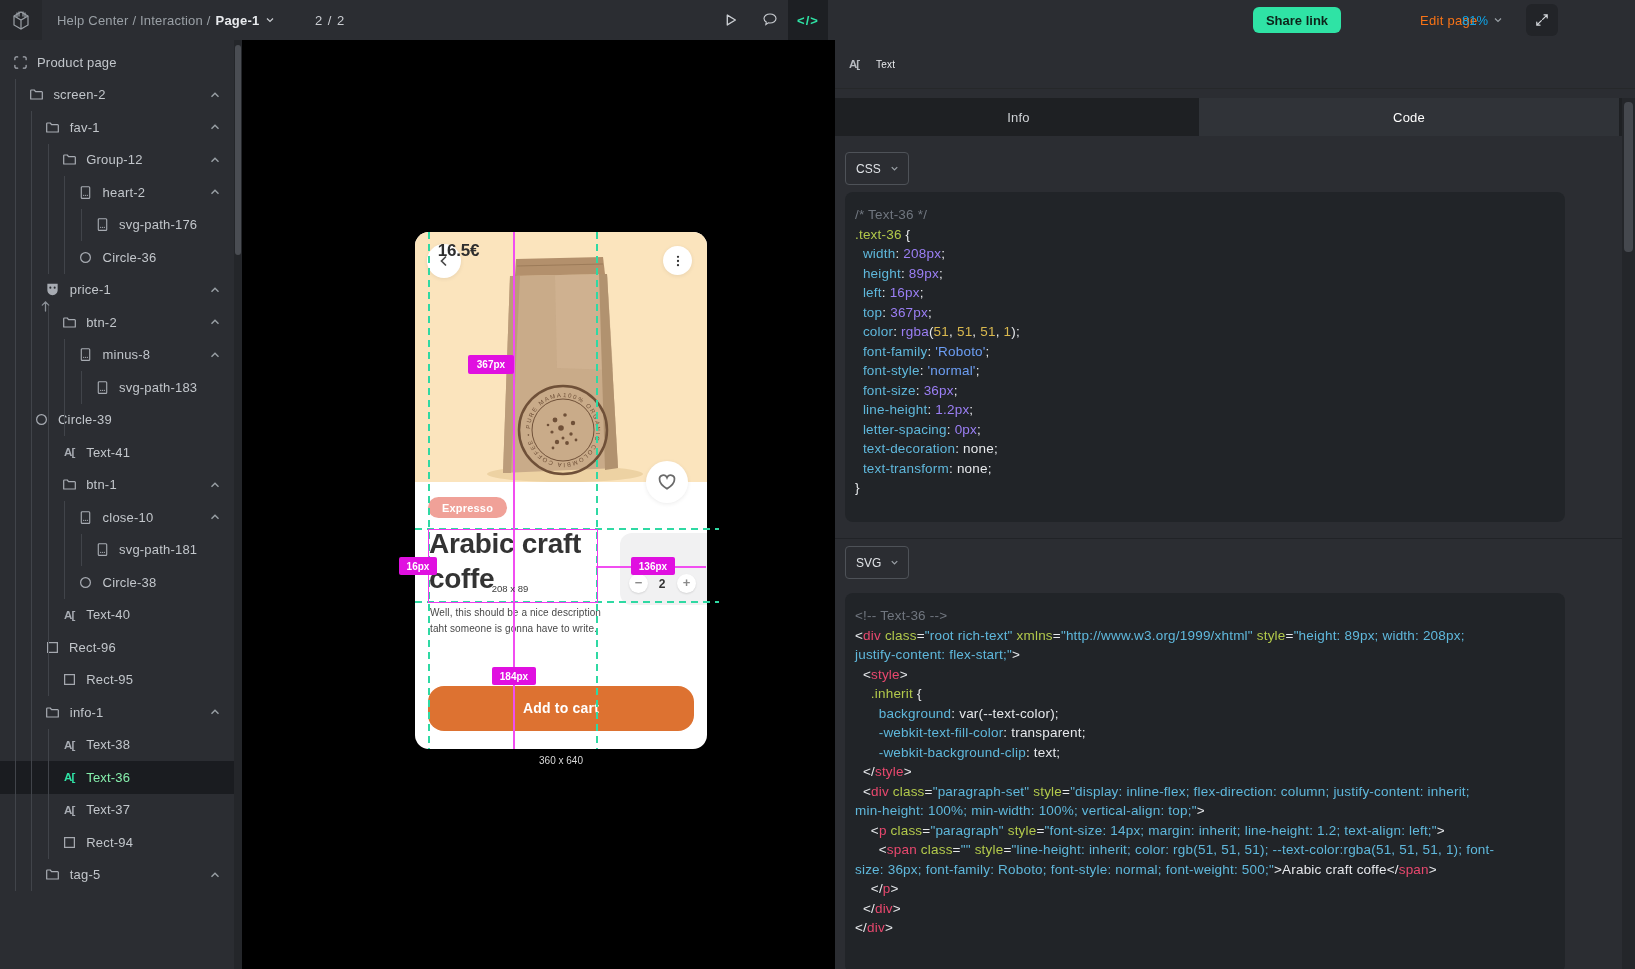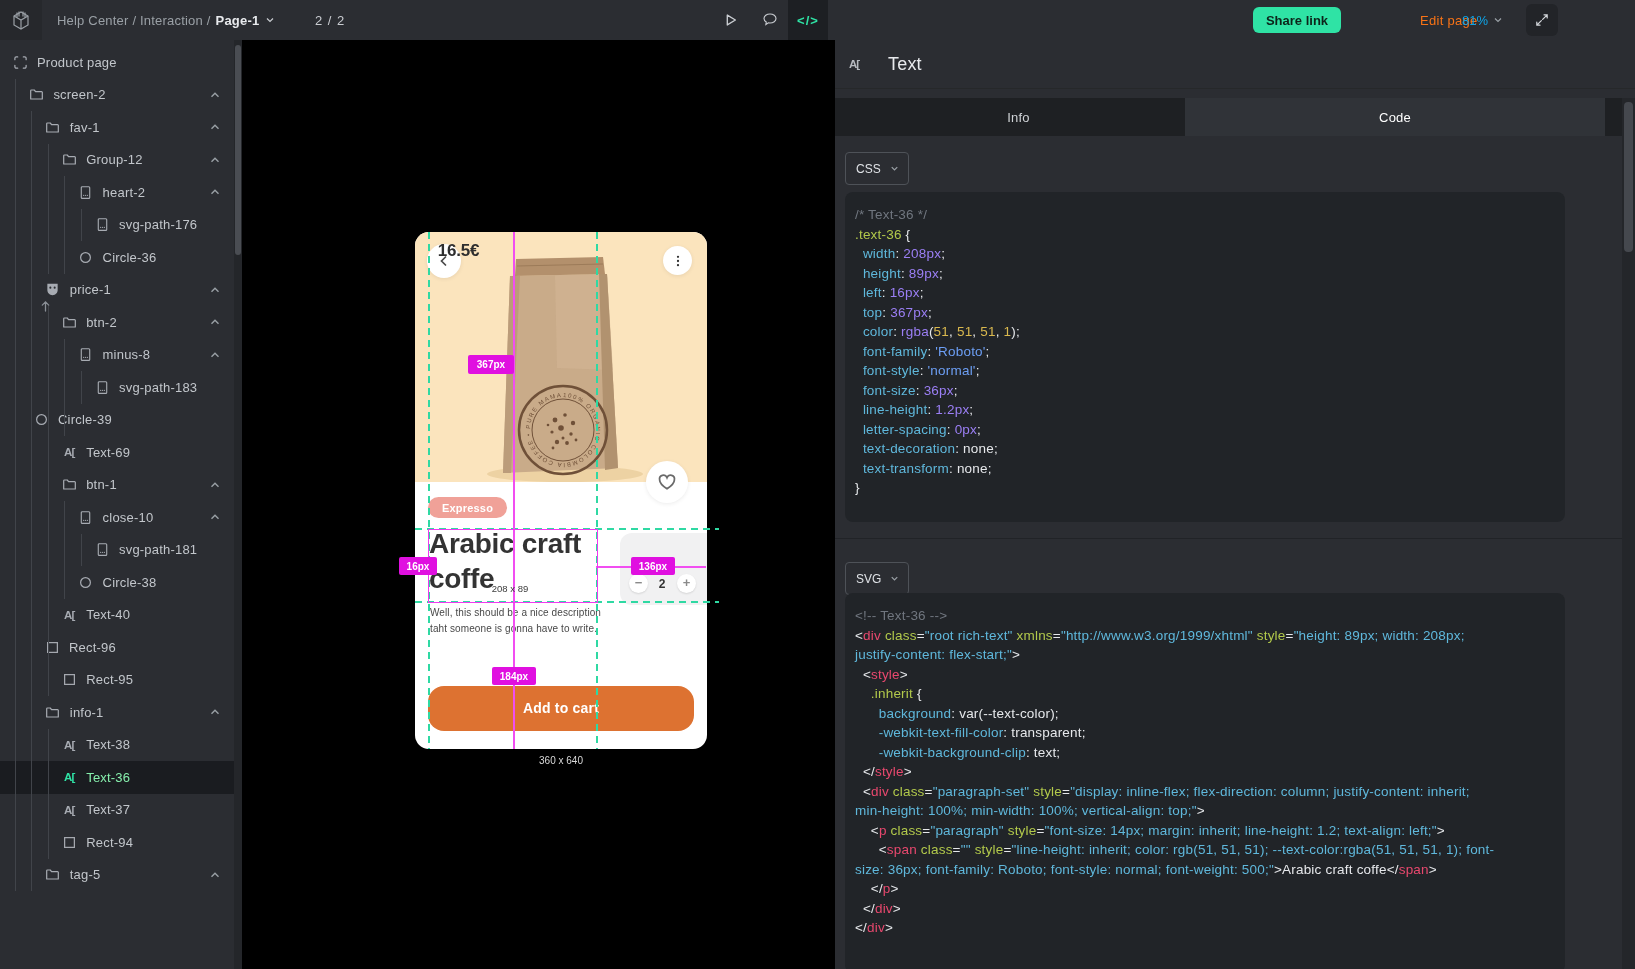--- a/index.html
+++ b/index.html
@@ -89,35 +89,35 @@
         border-radius:2px;display:flex;align-items:center;justify-content:center;z-index:5;}
   #sel-size{position:absolute;left:208px;top:543px;width:120px;text-align:center;font-size:9.5px;
         color:#3c3c3c;z-index:4;}
   #screen-size{position:absolute;left:259px;top:715px;width:120px;text-align:center;
         font-size:10px;color:#d8d8d8;}
   
   #inspector{position:absolute;left:835px;top:40px;width:800px;height:929px;background:#2b2d32;}
   #insp-header{position:absolute;left:0;top:0;width:800px;height:48px;border-bottom:1px solid #26282a;
         display:flex;align-items:center;}
   #insp-header .ticon{margin-left:11px;color:#b6bac0;}
-  #insp-title{margin-left:26px;font-size:18px;color:#e8eaed;letter-spacing:.2px;}
+  #insp-title{margin-left:14px;font-size:10px;color:#e8eaed;letter-spacing:.2px;}
   #tabbar{position:absolute;left:0;top:58px;width:800px;height:38px;background:#1e2023;}
   .tab{position:absolute;top:0;height:38px;display:flex;align-items:center;justify-content:center;
         font-size:13px;color:#cfd2d6;cursor:pointer;letter-spacing:.2px;}
   #tab-info{left:0;width:367px;}
-  #tab-code{left:350px;width:420px;background:#303338;color:#fff;}
+  #tab-code{left:364px;width:420px;background:#303338;color:#fff;}
   #insp-scroll{position:absolute;right:0;top:58px;width:13px;height:871px;background:#24262a;}
   #insp-thumb{position:absolute;right:2px;top:4px;width:9px;height:150px;border-radius:4px;
         background:#45484e;cursor:pointer;}
   .select{position:absolute;left:10px;width:62px;height:31px;border:1px solid #4e5258;border-radius:4px;
         display:flex;align-items:center;color:#dfe2e6;font-size:12px;cursor:pointer;}
   .select span{margin-left:10px;}
   .select svg{margin-left:8px;}
   #css-select{top:112px;}
-  #svg-select{top:506px;margin-top:16px;}
+  #svg-select{top:506px;}
   #insp-divider{position:absolute;left:0;top:498px;width:787px;height:1px;background:#212327;}
   .code-block{position:absolute;left:10px;width:710px;background:#212428;border-radius:8px;
         font-family:"Liberation Sans",sans-serif;font-size:13.5px;letter-spacing:.2px;
         padding:15px 0 15px 10px;cursor:text;}
   #css-code{top:152px;height:300px;}
   #svg-code{top:553px;height:350px;}
   .code-line{height:19.5px;white-space:pre;}
   .tk-c{color:#70767f;} .tk-pl{color:#e6e8eb;} .tk-pr{color:#5fb8dc;} .tk-nu{color:#9b7ff5;}
   .tk-yl{color:#d9b84e;} .tk-st{color:#6d9ff5;} .tk-se{color:#b2c94b;} .tk-tg{color:#e8486e;}
   .tk-av{color:#5fb8dc;}
@@ -342,21 +342,21 @@
               <circle cx="8" cy="8" r="5.2"></circle>
             </svg>
           </span>
           <span class="tlabel">Circle-39</span>
         </div>
         <div class="trow" style="padding-left: 61.2px;">
           <span class="guide" style="left: 15px;"></span>
           <span class="guide" style="left: 31.4px;"></span>
           <span class="guide" style="left: 47.8px;"></span>
           <span class="ticon txt">A[</span>
-          <span class="tlabel">Text-69</span>
+          <span class="tlabel">Text-41</span>
         </div>
         <div class="trow" style="padding-left: 61.2px;">
           <span class="guide" style="left: 15px;"></span>
           <span class="guide" style="left: 31.4px;"></span>
           <span class="guide" style="left: 47.8px;"></span>
           <span class="ticon">
             <svg width="15" height="15" viewBox="0 0 16 16" fill="none" stroke="currentColor" stroke-width="1.3" stroke-linejoin="round">
               <path d="M1.8 12.8V4a.8.8 0 0 1 .8-.8h3l1.4 1.7h6.4a.8.8 0 0 1 .8.8v7.1z"></path>
             </svg>
           </span>

